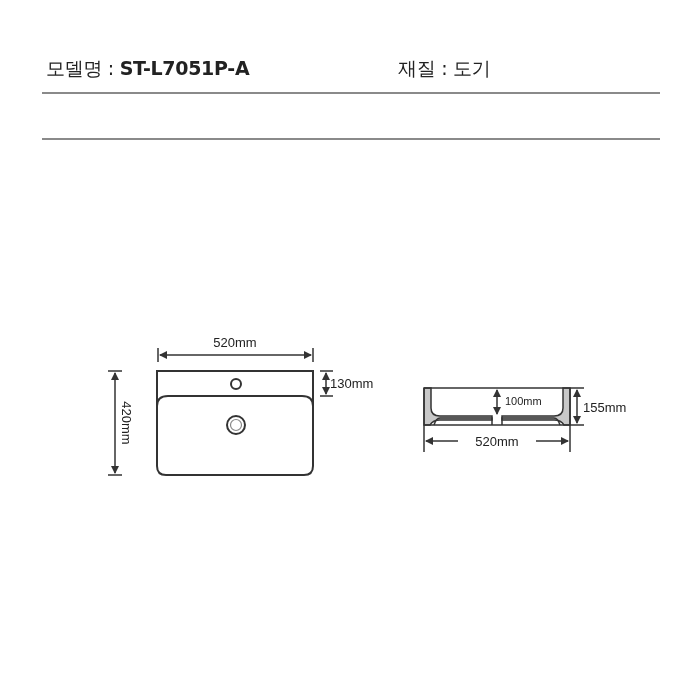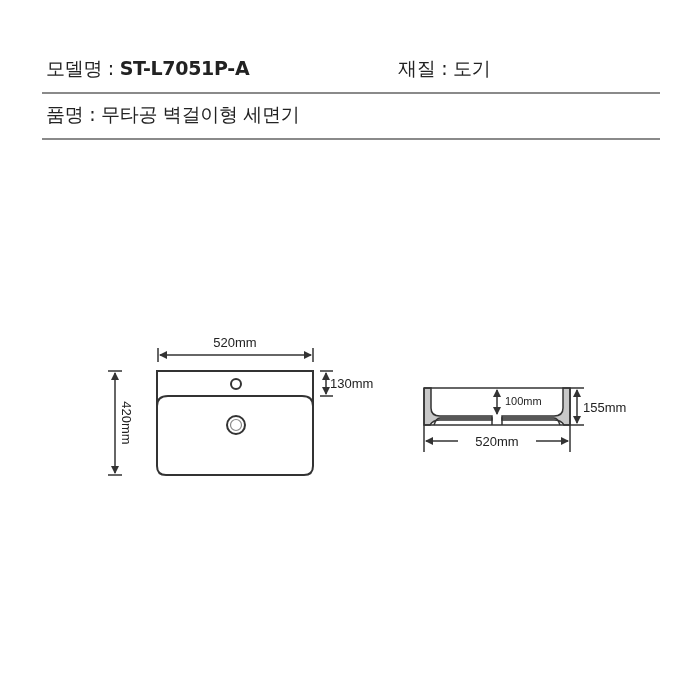--- a/index.html
+++ b/index.html
@@ -21,23 +21,20 @@
 <div class="spec-table">
   <div class="spec-row">
     <div class="spec-cell left">
       <span>모델명 : </span><span class="val">ST-L7051P-A</span>
     </div>
     <div class="spec-cell right">
       <span>재질 : </span><span class="val plain">도기</span>
     </div>
   </div>
   <div class="spec-row">
-    <div class="spec-cell left">
-      <span>품명 : </span><span class="val plain">무타공 벽걸이형 세면기</span>
-    </div>
   </div>
 </div>
 
 <svg width="700" height="700" viewBox="0 0 700 700">
   <defs>
     <marker id="arr" markerWidth="8" markerHeight="8" refX="7" refY="4" orient="auto-start-reverse" markerUnits="userSpaceOnUse">
       <path d="M0,0 L8,4 L0,8 Z" fill="#333"></path>
     </marker>
   </defs>
 

